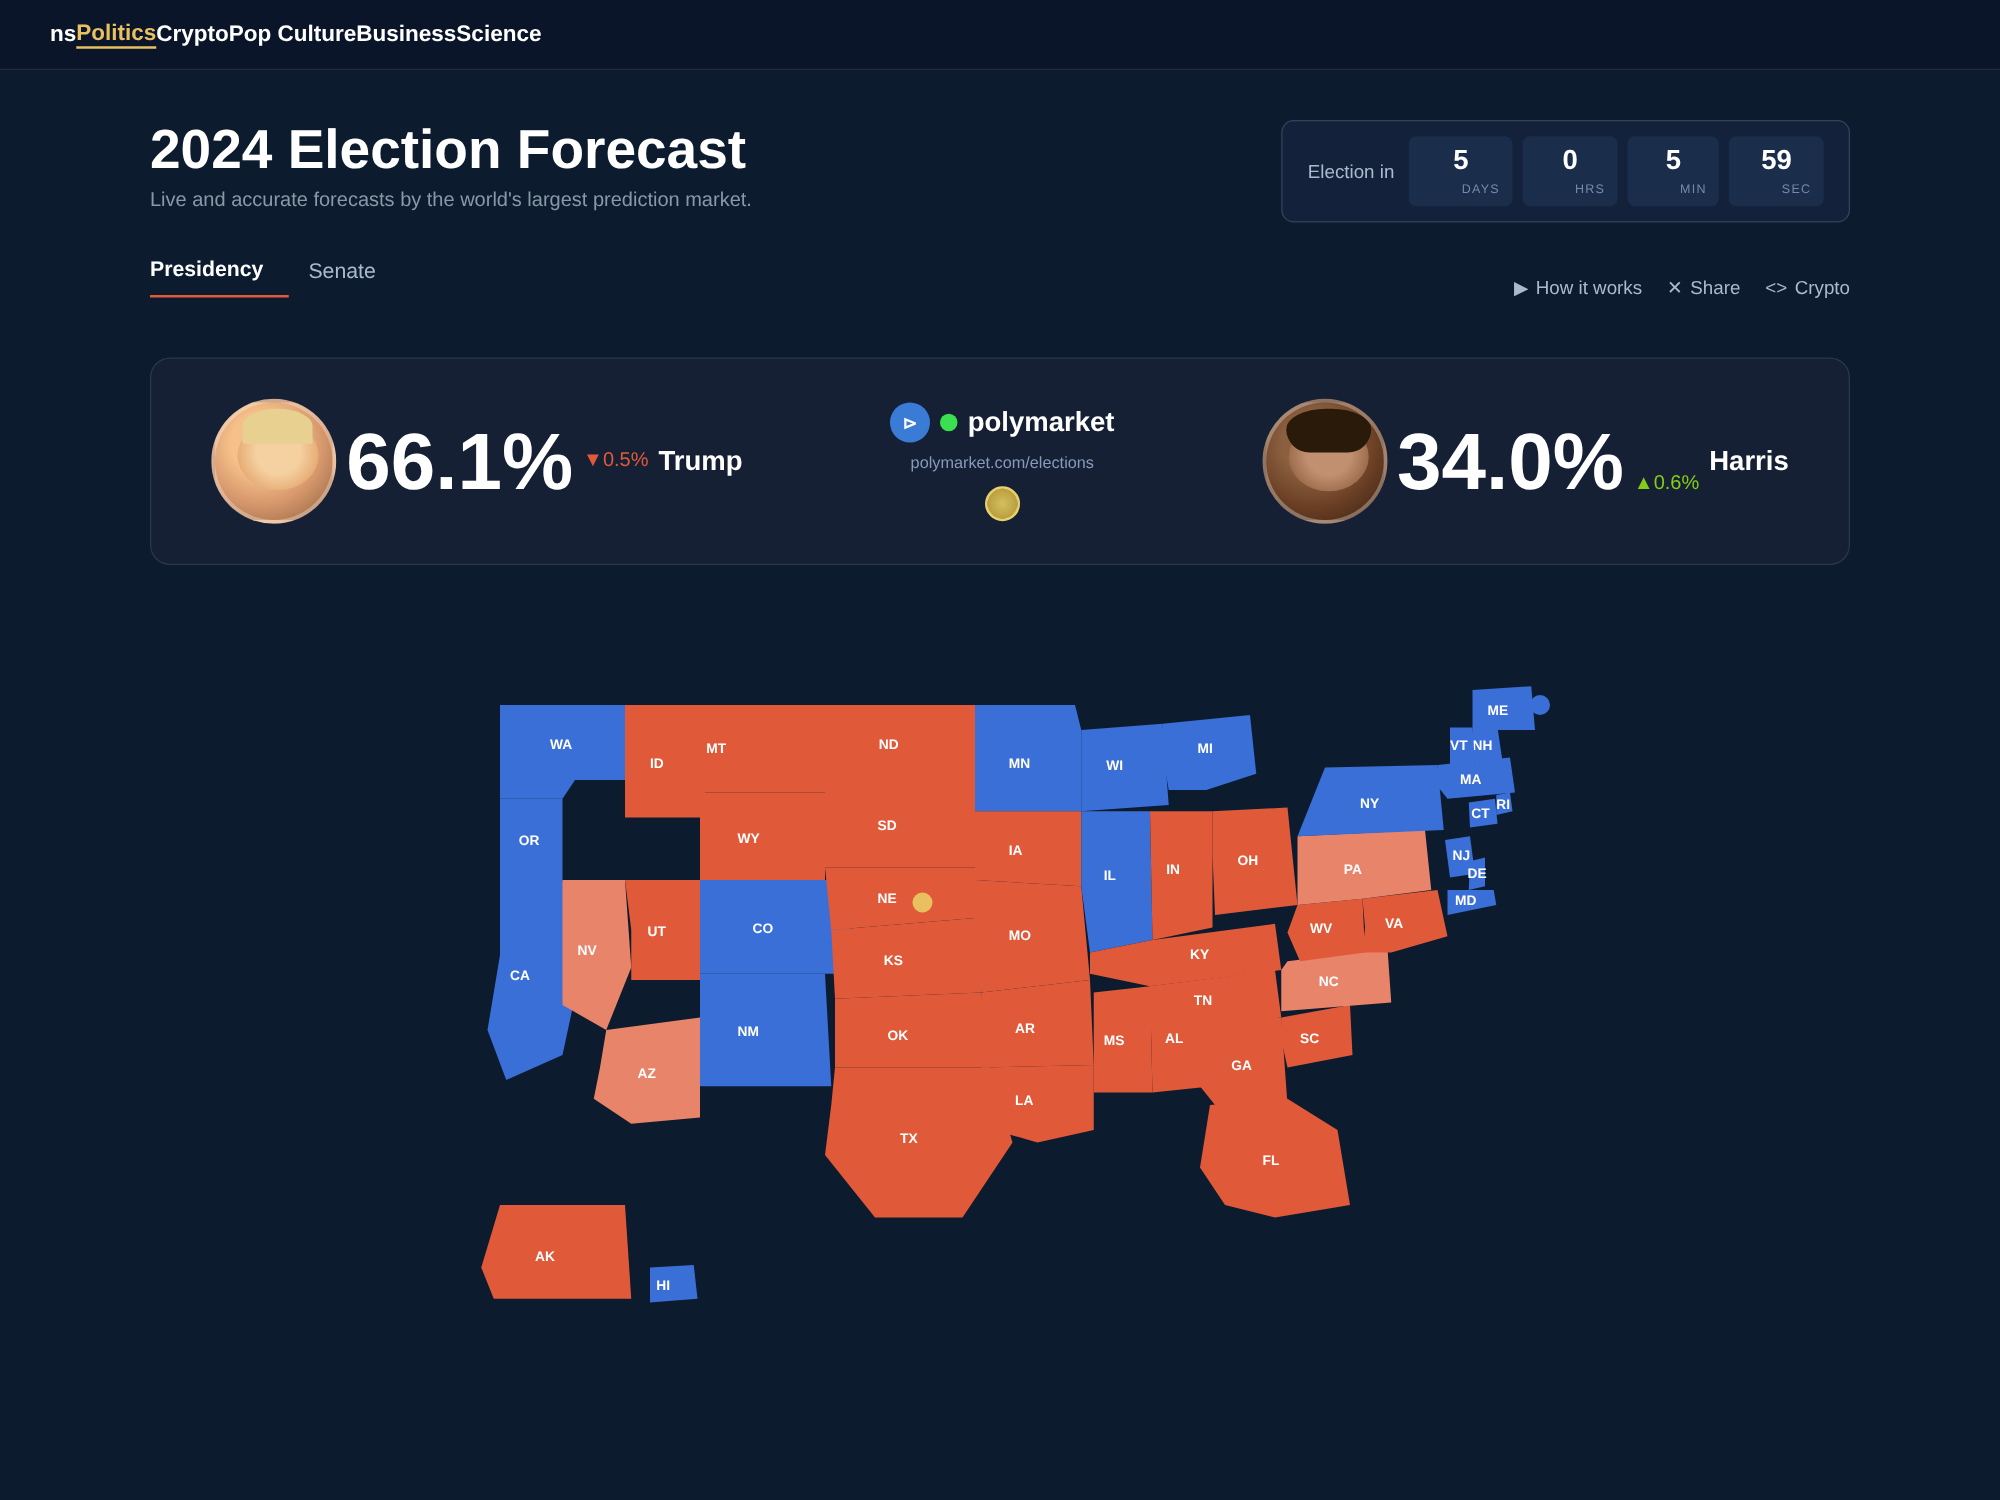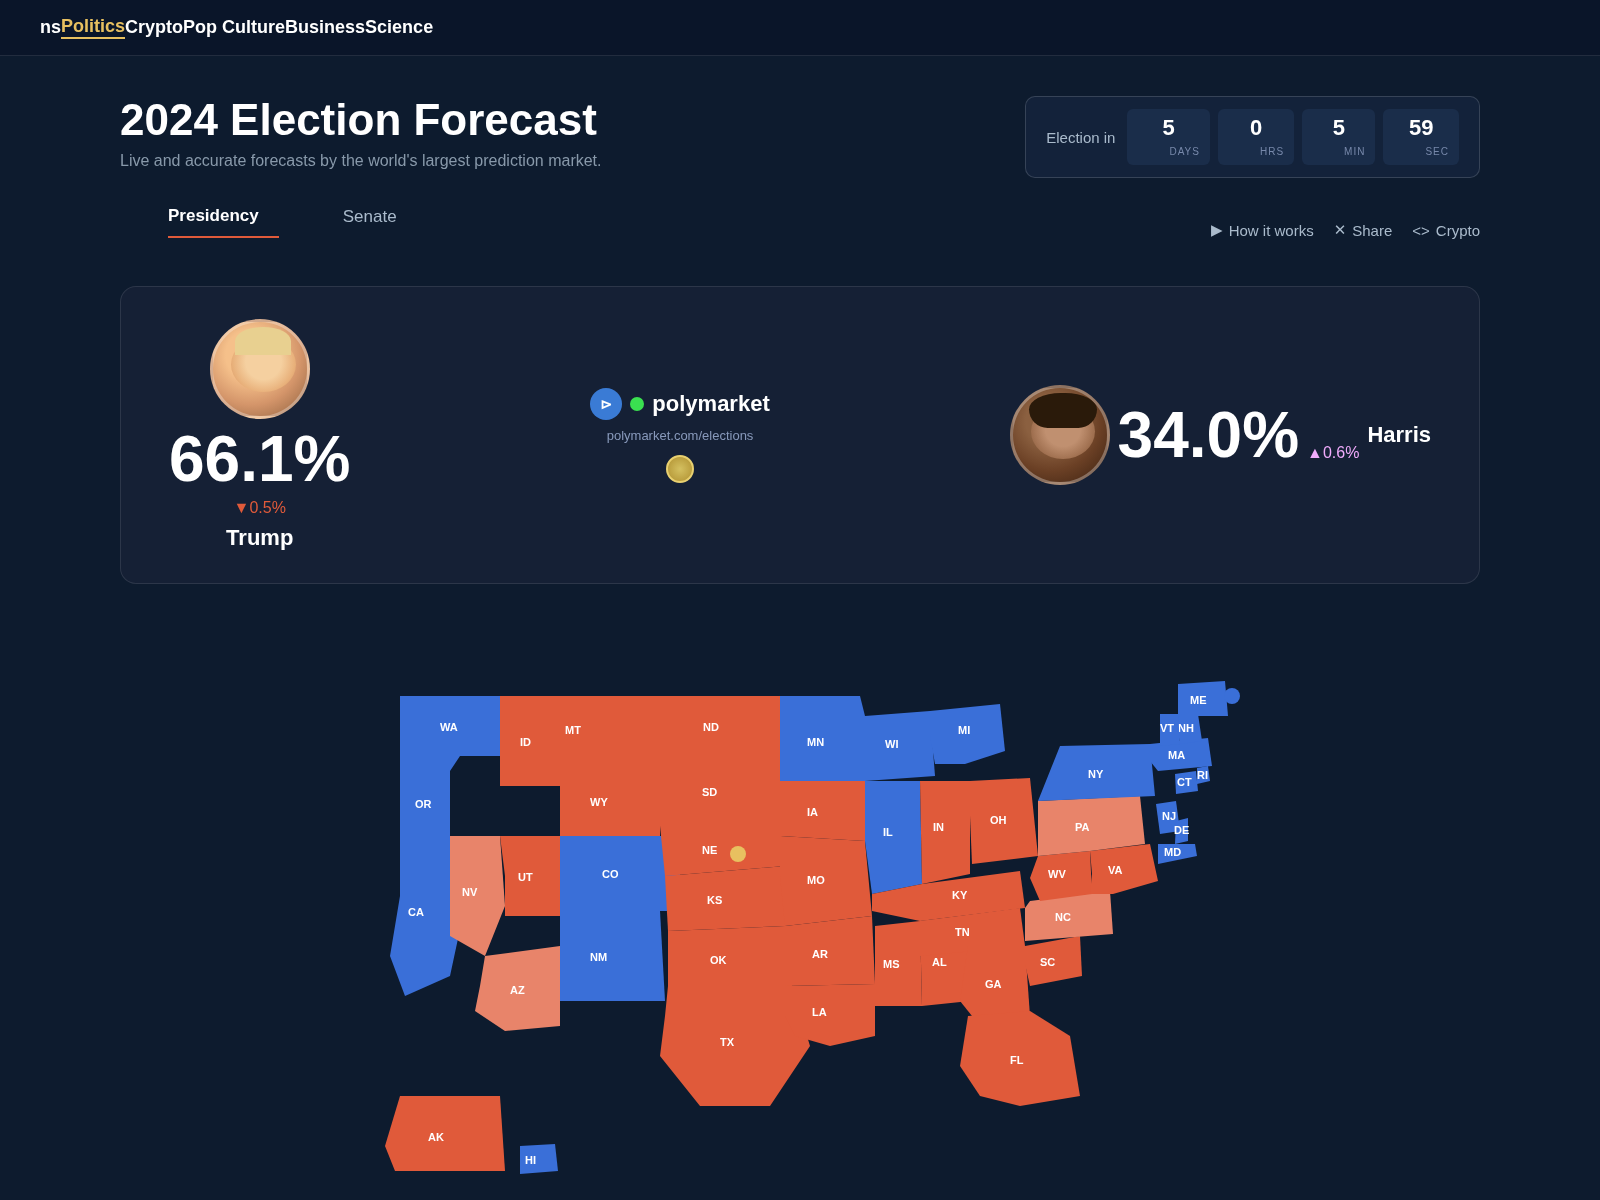--- a/index.html
+++ b/index.html
@@ -100,21 +100,20 @@
       gap: 0;
       margin-bottom: 24px;
       align-items: center;
     }
     .tab {
       font-size: 17px;
       padding: 8px 20px 10px 0;
       cursor: pointer;
       color: #aabbcc;
       margin-right: 16px;
-      margin-left: 48px;
     }
     .tab.active {
       color: white;
       font-weight: 600;
       border-bottom: 2px solid #e05a3a;
     }
 
     
     .action-links {
       display: flex;
@@ -137,21 +136,20 @@
       border: 1px solid rgba(255,255,255,0.1);
       border-radius: 16px;
       padding: 32px 48px;
       display: flex;
       align-items: center;
       justify-content: space-between;
       margin-bottom: 32px;
     }
     .candidate-left {
       display: flex;
-      flex-direction: column;
       align-items: center;
       gap: 8px;
     }
     .candidate-right {
       display: flex;
       align-items: center;
       gap: 8px;
     }
     .avatar {
       width: 100px;
@@ -215,21 +213,21 @@
       color: white;
       line-height: 1;
     }
     .candidate-change {
       font-size: 16px;
       display: flex;
       align-items: center;
       gap: 4px;
     }
     .change-down { color: #e05a3a; }
-    .change-up { color: #f0abfc; margin-top: 35px; }
+    .change-up { color: #84cc16; margin-top: 35px; }
 
     
     .center-brand {
       display: flex;
       flex-direction: column;
       align-items: center;
       gap: 8px;
     }
     .brand-logo {
       display: flex;

